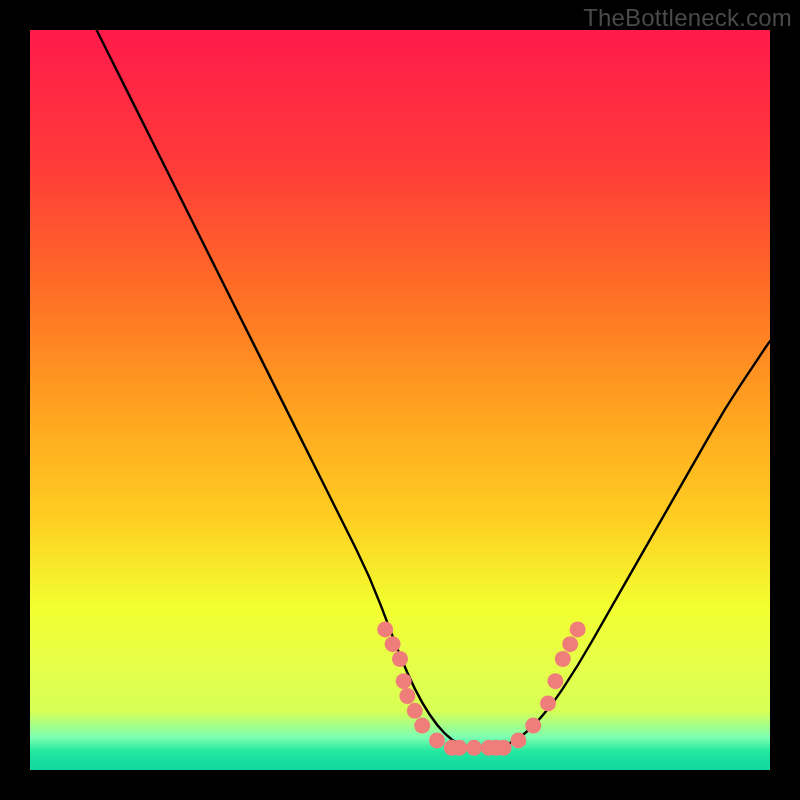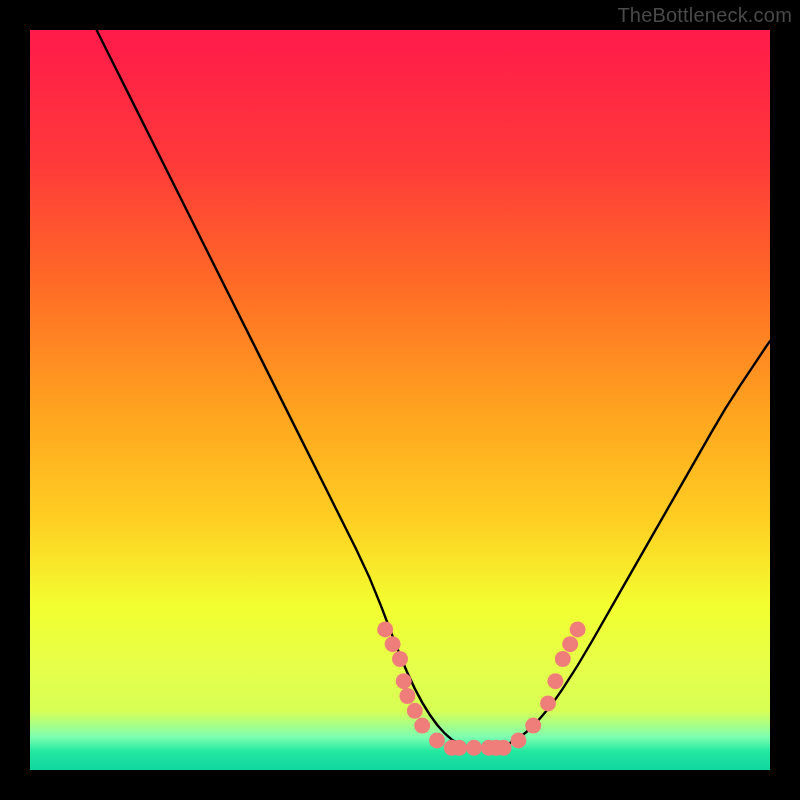--- a/index.html
+++ b/index.html
@@ -15,21 +15,21 @@
     position: relative;
     width: 800px;
     height: 800px;
     background: #000000;
   }
   .watermark {
     position: absolute;
     top: 4px;
     right: 8px;
     color: #4a4a4a;
-    font-size: 20px;
+    font-size: 24px;
     font-weight: 500;
     letter-spacing: 0.2px;
     user-select: none;
   }
   .plot {
     position: absolute;
     left: 30px;
     top: 30px;
     width: 740px;
     height: 740px;

